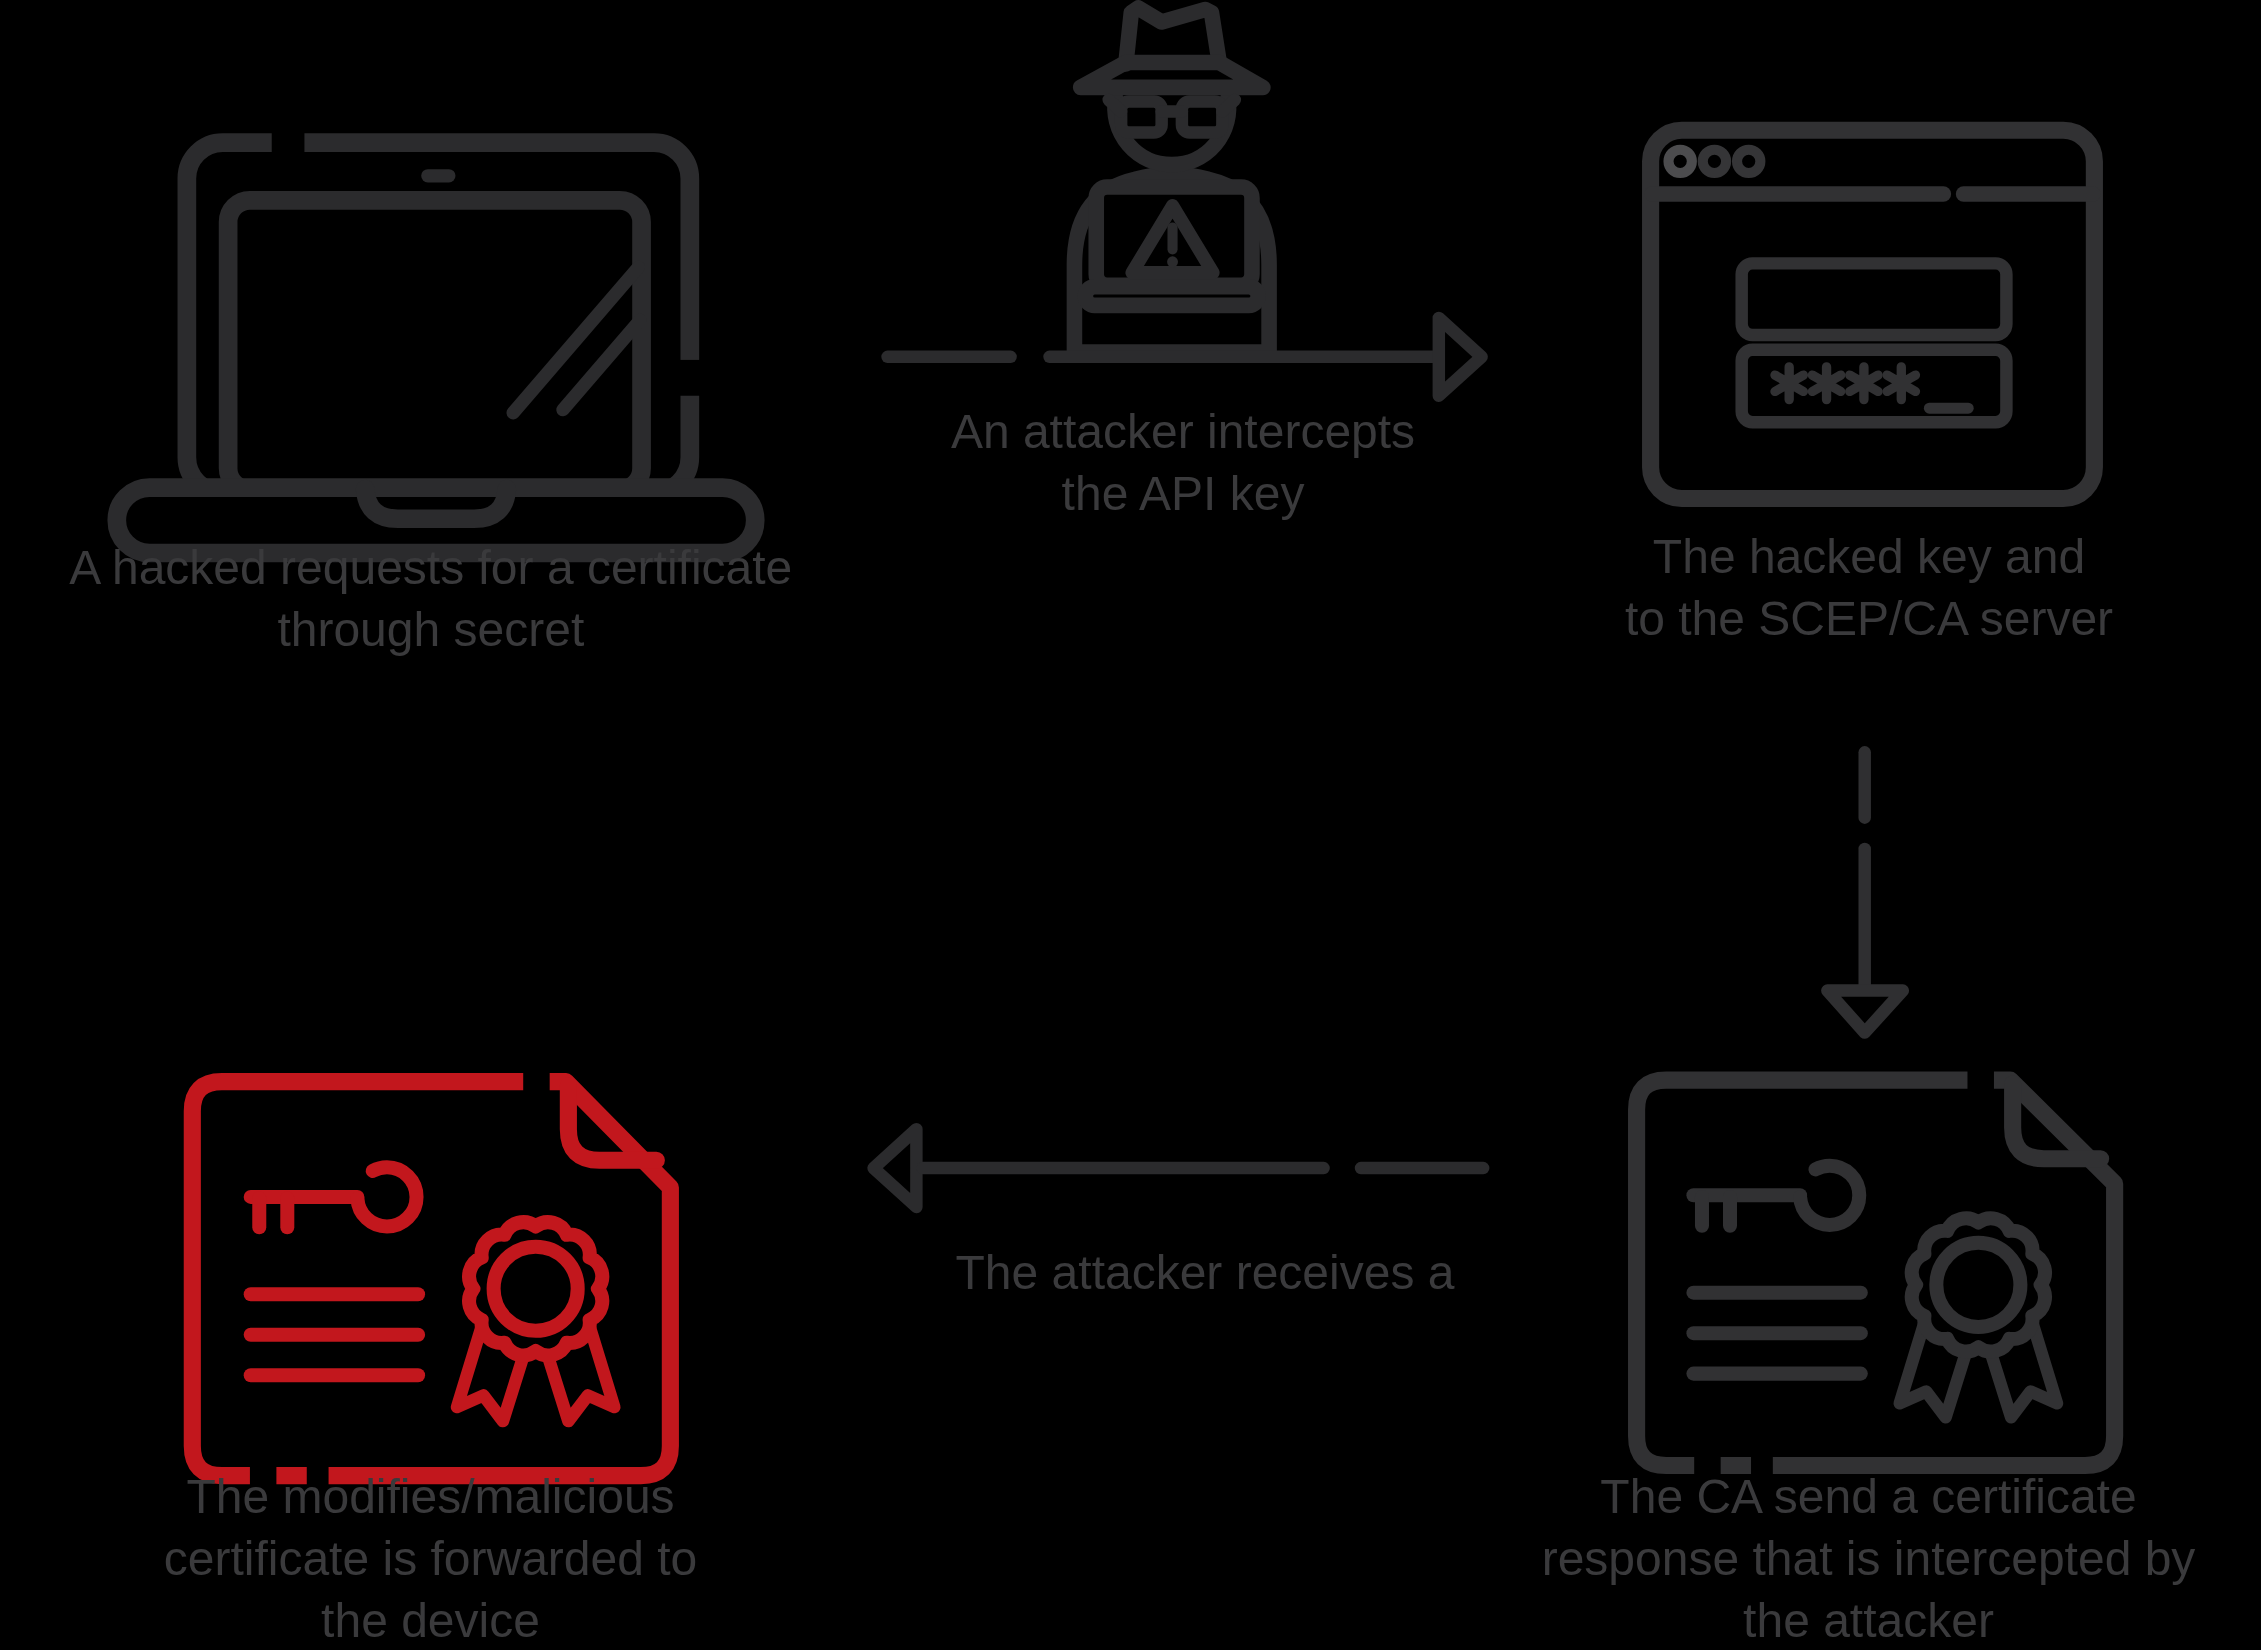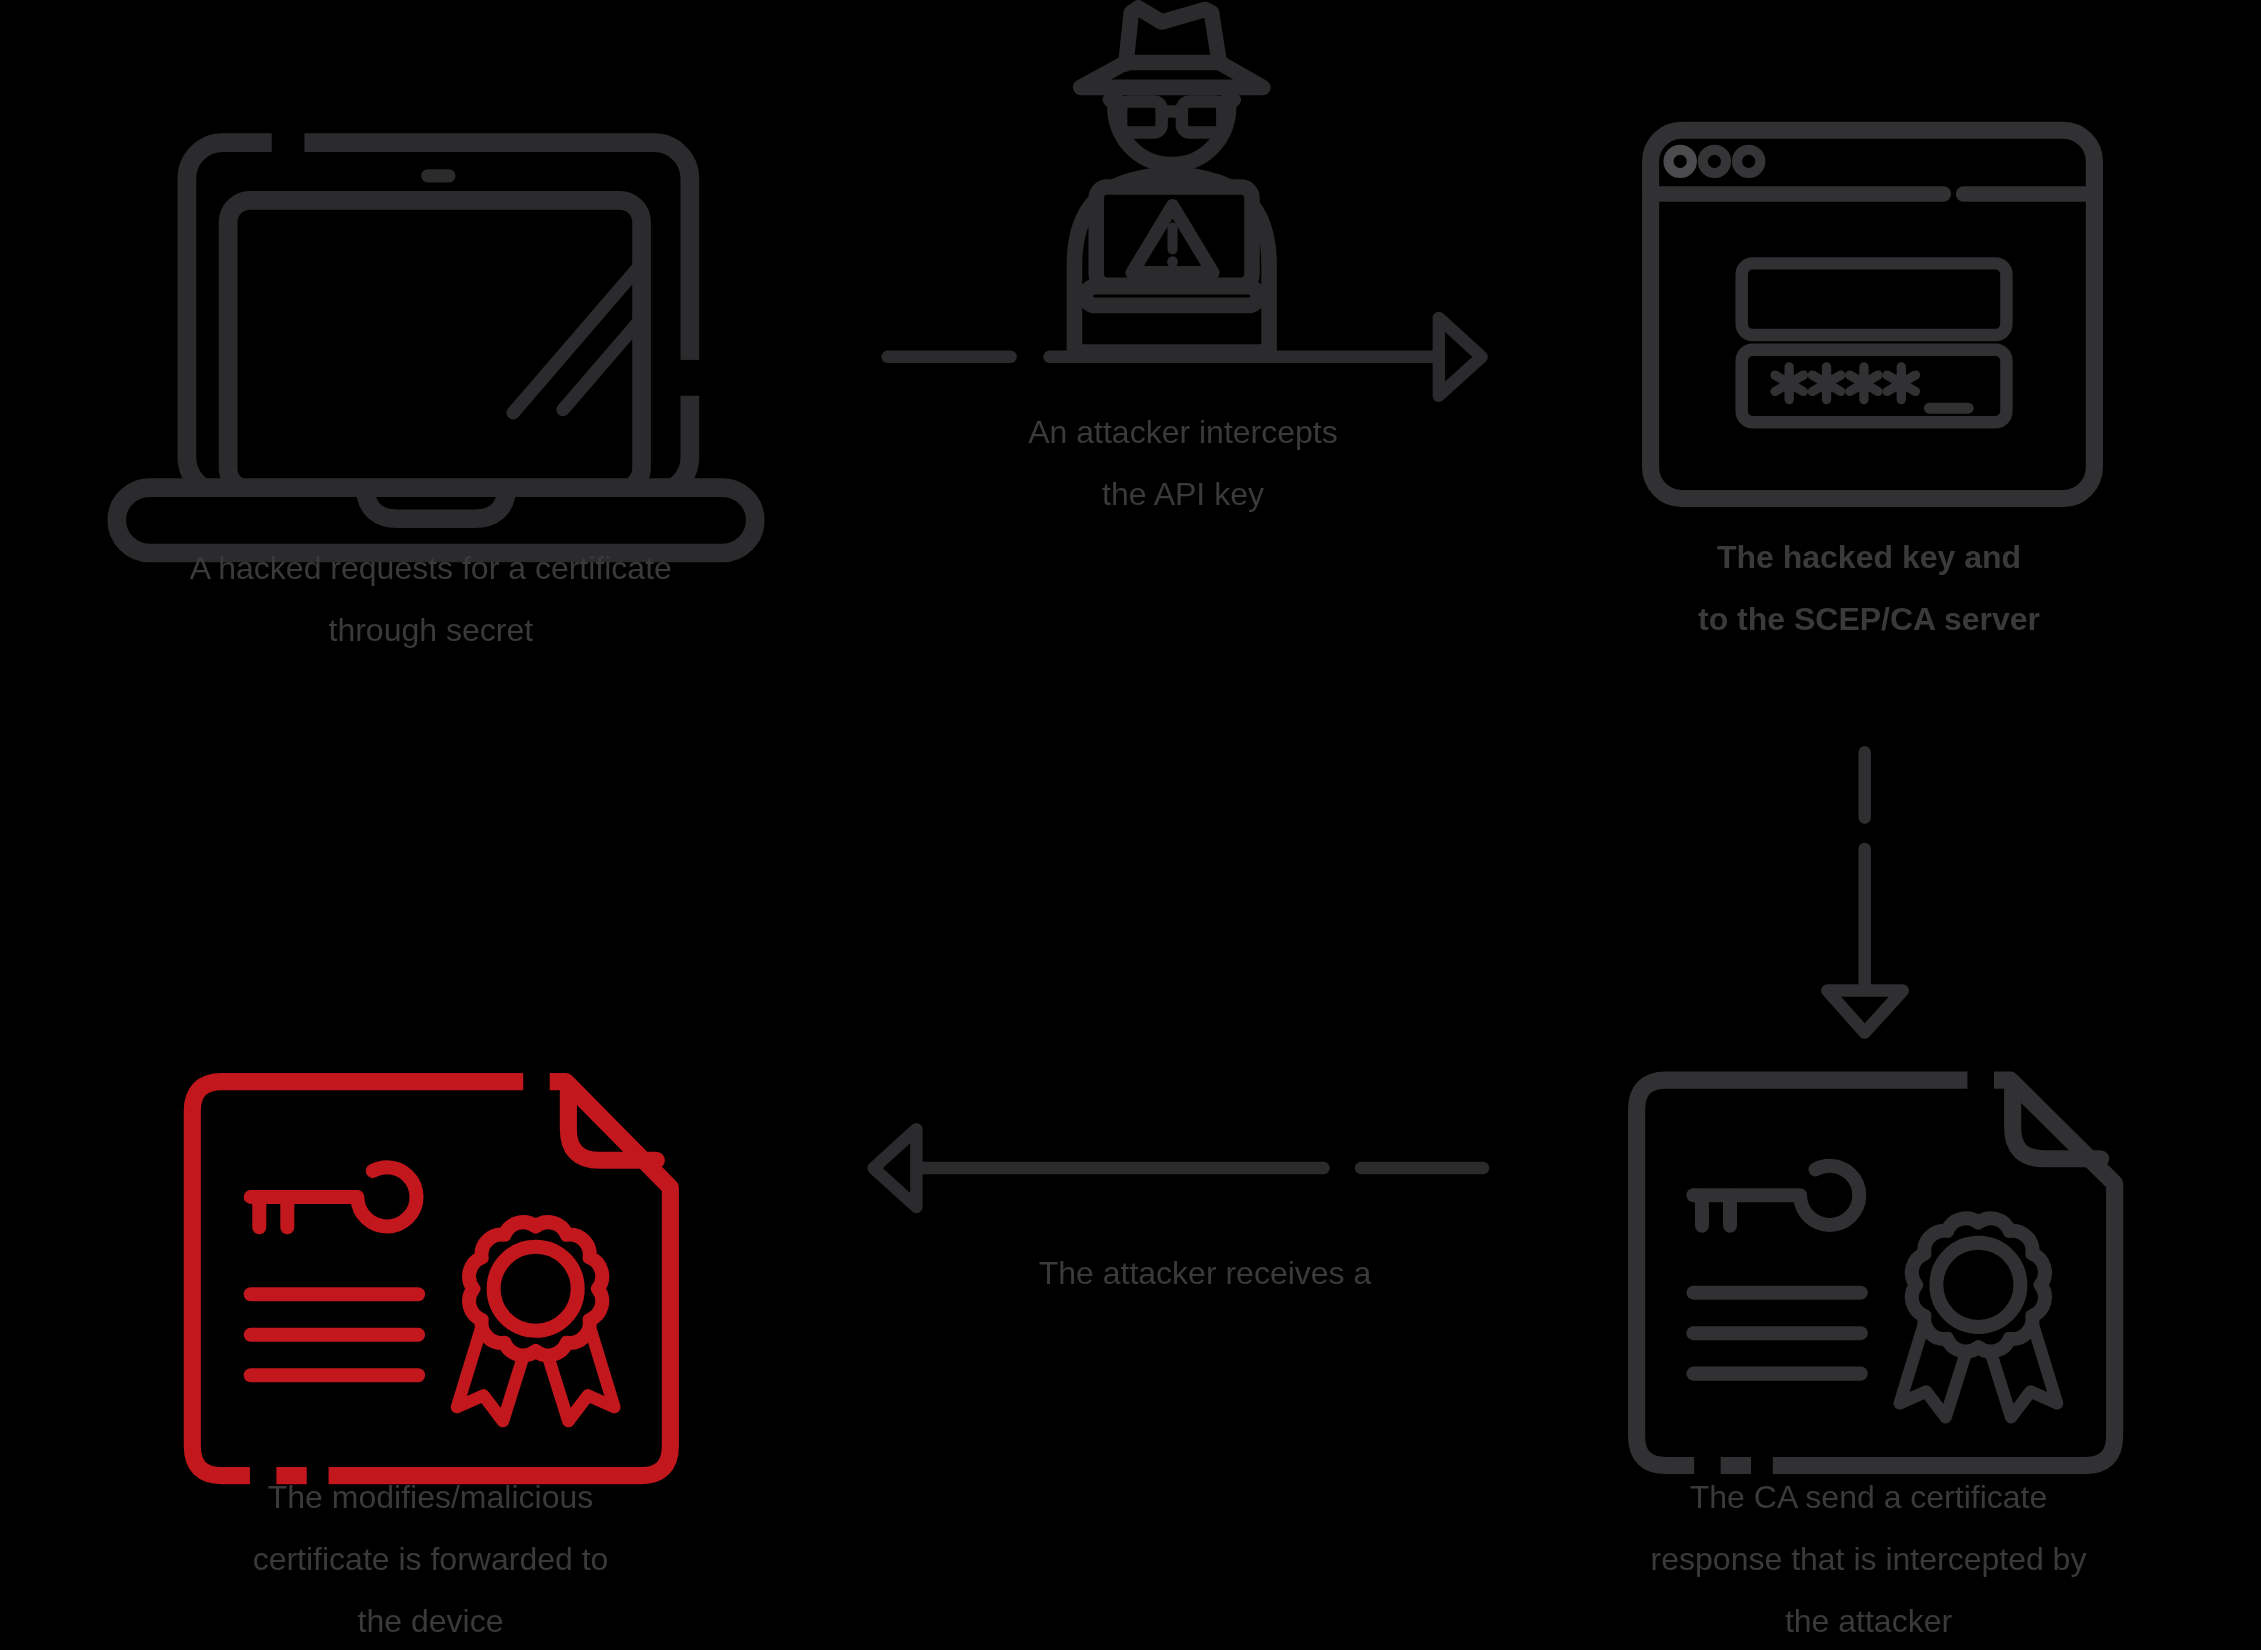--- a/index.html
+++ b/index.html
@@ -1,18 +1,18 @@
 <!DOCTYPE html>
 <html style="font-size:12.5px"><head>
 <meta charset="utf-8">
 <style>
   html,body{margin:0;padding:0;background:#000;}
   .canvas{position:relative;width:2261px;height:1651px;background:#000;overflow:hidden;
           font-family:"Liberation Sans", sans-serif;}
-  .caption{position:absolute;text-align:center;color:#3a3a3c;font-size:32px;font-weight:400;}
+  .caption{position:absolute;text-align:center;color:#3a3a3c;font-size:48px;font-weight:400;}
   .caption .ln{display:block;height:62px;line-height:62px;white-space:nowrap;}
   svg{position:absolute;left:0;top:0;}
 </style>
 </head>
 <body>
 
 <div class="canvas">
 
 <svg width="2261" height="1651" viewBox="0 0 2904 2120">
 
@@ -140,21 +140,21 @@
 <div class="caption" style="left:2.3px;top:537px;width:857px;">
   <span class="ln">A hacked requests for a certificate</span>
   <span class="ln">through secret</span>
 </div>
 
 <div class="caption" style="left:825px;top:401px;width:716px;">
   <span class="ln">An attacker intercepts</span>
   <span class="ln">the API key</span>
 </div>
 
-<div class="caption" style="left:1542px;top:526px;width:654px;font-weight:bold;">
+<div class="caption" style="left:1542px;top:526px;width:654px;">
   <span class="ln">The hacked key and</span>
   <span class="ln">to the SCEP/CA server</span>
 </div>
 
 <div class="caption" style="left:1456px;top:1466px;width:825px;">
   <span class="ln">The CA send a certificate</span>
   <span class="ln">response that is intercepted by</span>
   <span class="ln">the attacker</span>
 </div>
 

